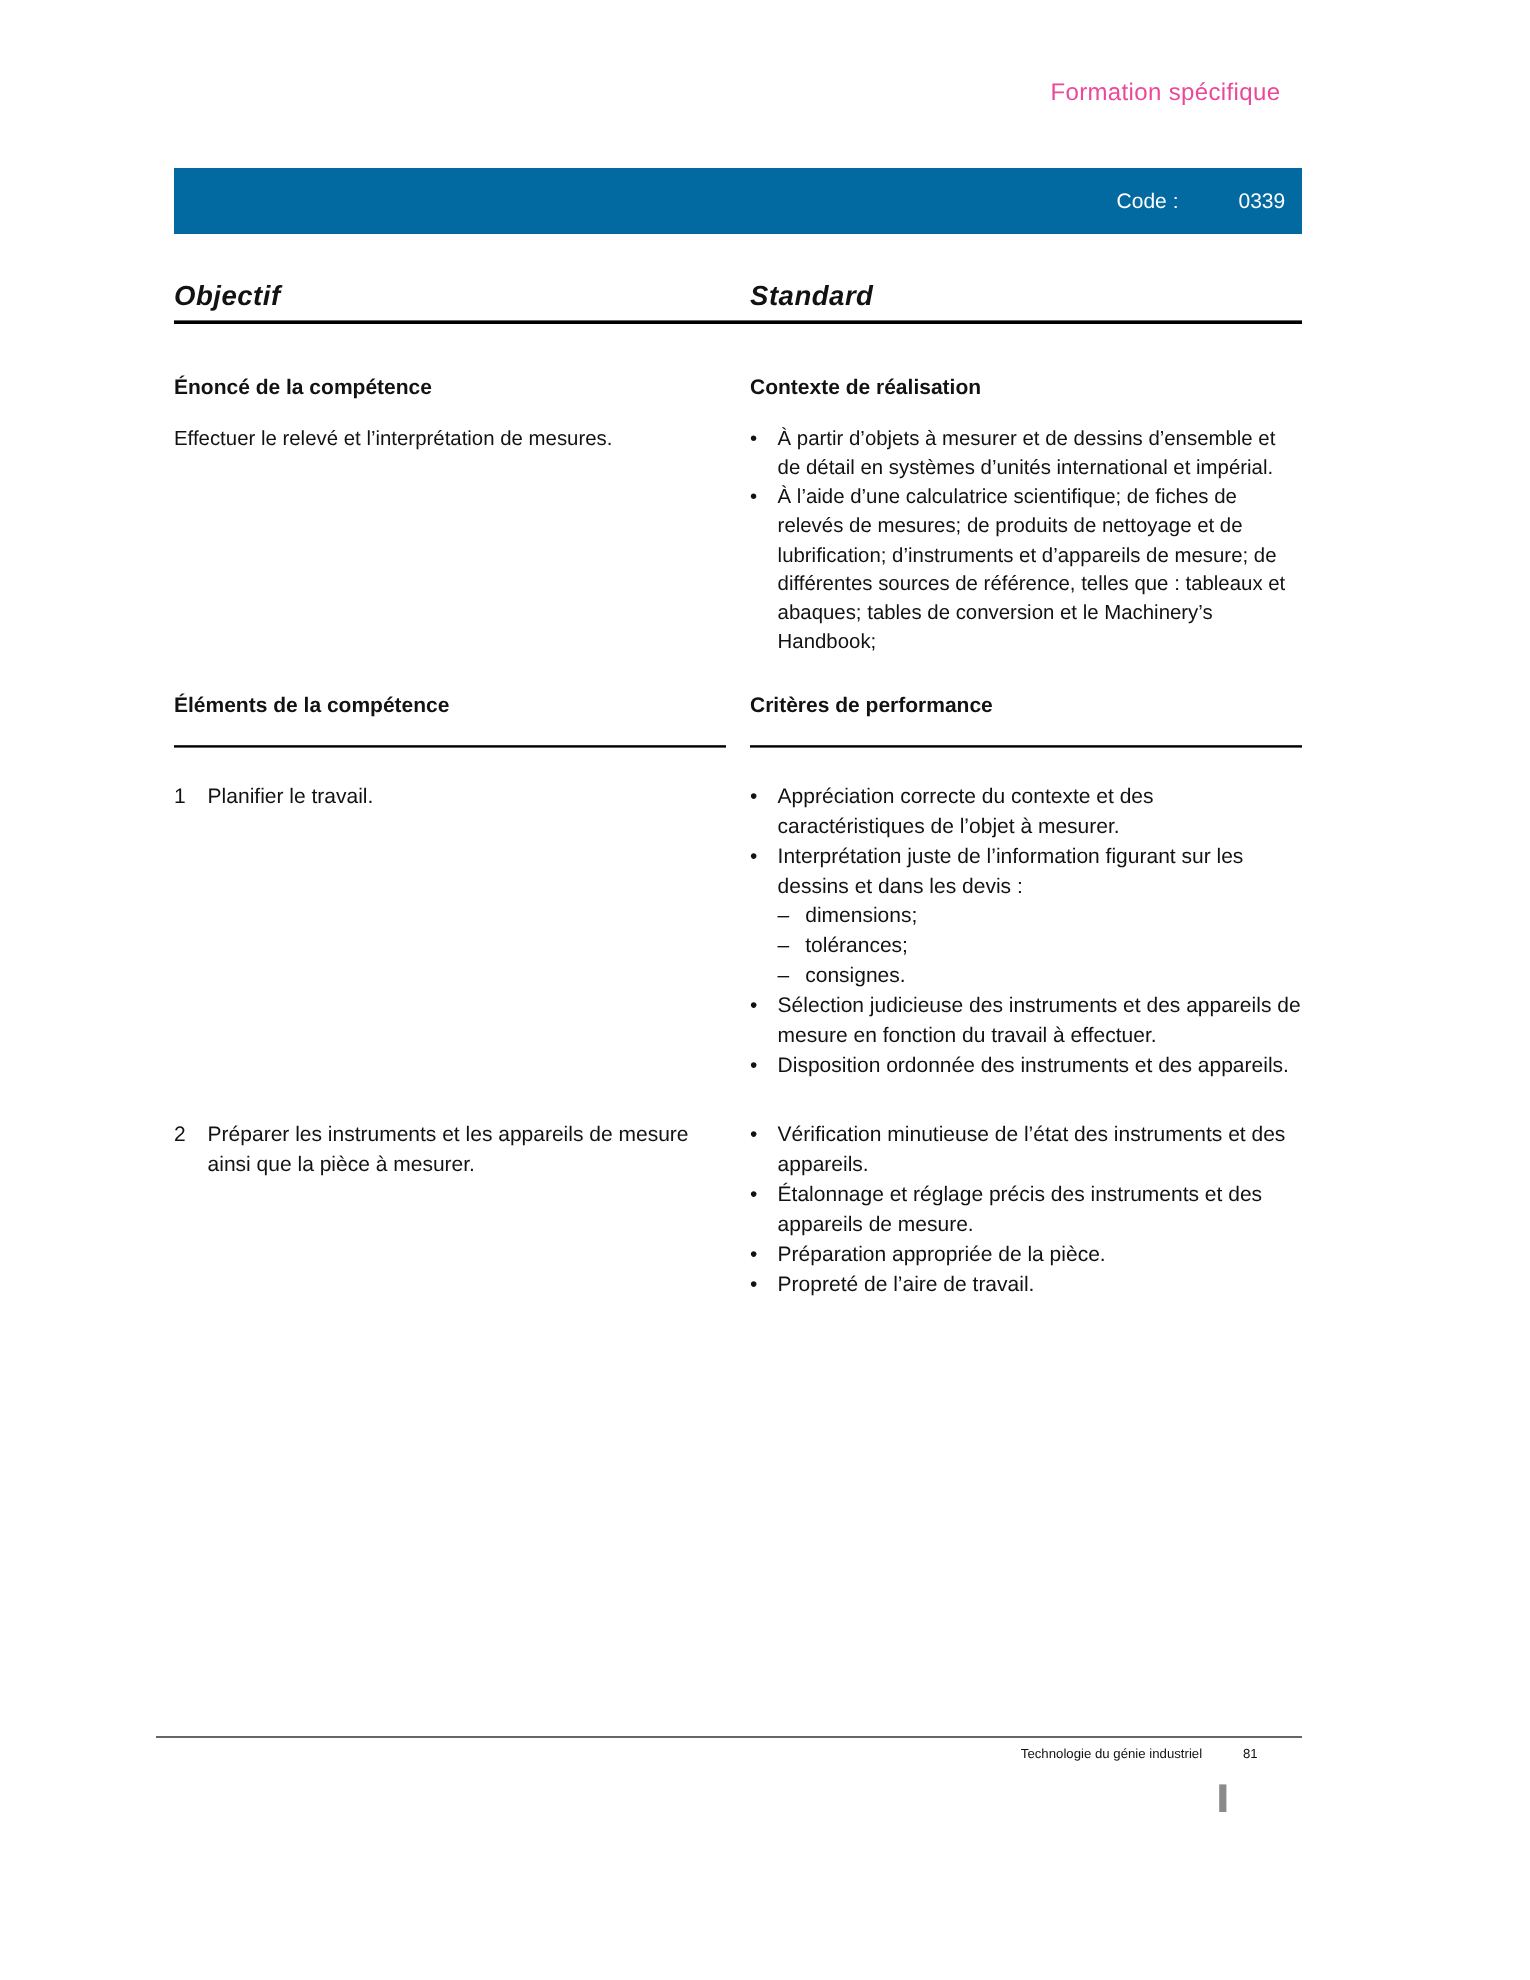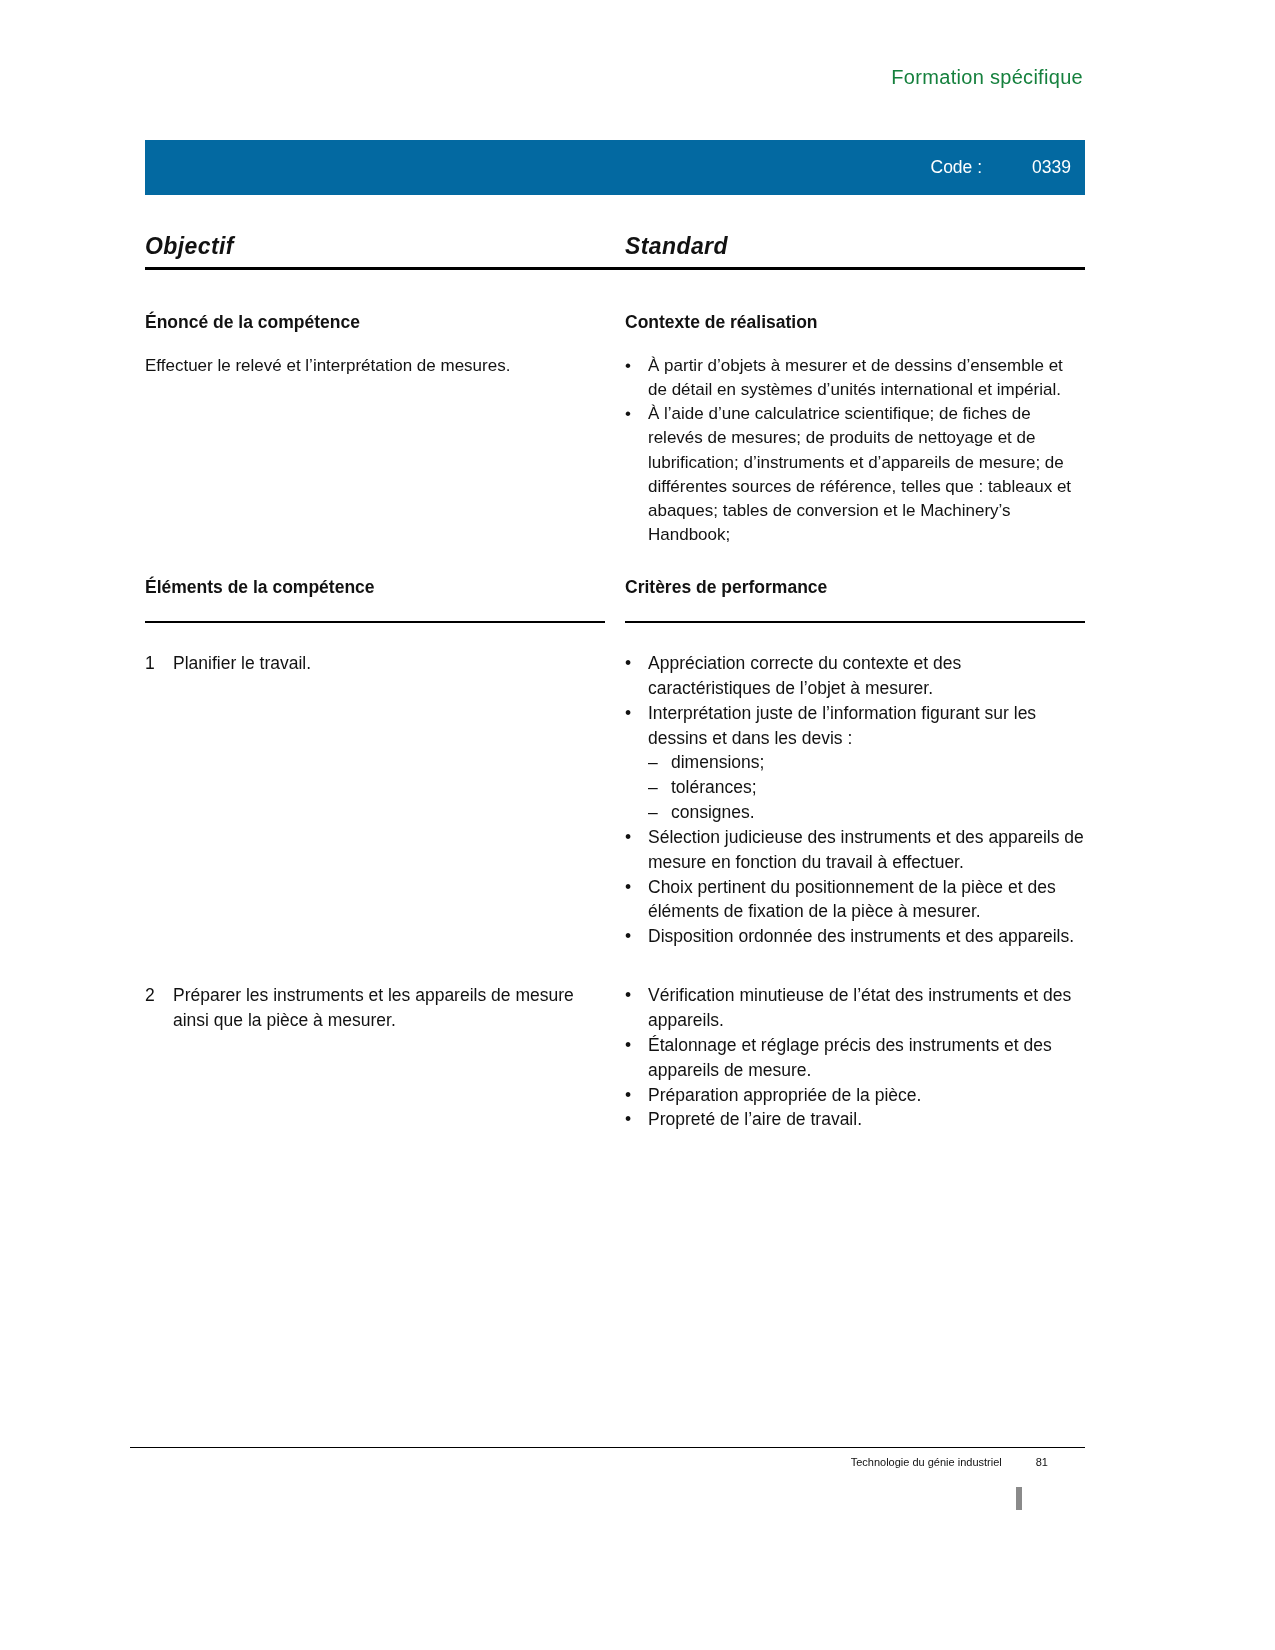--- a/index.html
+++ b/index.html
@@ -2,22 +2,22 @@
 <html><head>
 <meta charset="utf-8">
 <style>
   * { margin:0; padding:0; box-sizing:border-box; }
   html,body { background:#ffffff; }
   body {
     width:1275px; height:1650px; position:relative;
     font-family:"Liberation Sans", sans-serif; color:#121212;
   }
   .top-right-label {
-    position:absolute; top:66px; right:192px;
-    font-size:20px; color:#15803d; letter-spacing:0.3px;
+    position:absolute; top:66px; right:208px;
+    font-size:20px; color:#ec4899; letter-spacing:0.3px;
   }
   .code-banner {
     position:absolute; left:145px; top:140px; width:940px; height:55px;
     background:#0369a1; color:#fff; display:flex; align-items:center;
     justify-content:flex-end; font-size:17.5px;
   }
   .code-banner .code-label { margin-right:50px; }
   .code-banner .code-value { margin-right:14px; }
   .content { position:absolute; left:145px; top:233px; width:940px; }
   .band { display:flex; }
@@ -117,24 +117,20 @@
       <div class="sub">
         <span class="dash"></span>
         <span>consignes.</span>
       </div>
       <div class="bullet">
         <span class="marker"></span>
         <span class="btext">Sélection judicieuse des instruments et des appareils de mesure en fonction du travail à effectuer.</span>
       </div>
       <div class="bullet">
         <span class="marker"></span>
-        <span class="btext">Choix pertinent du positionnement de la pièce et des éléments de fixation de la pièce à mesurer.</span>
-      </div>
-      <div class="bullet">
-        <span class="marker"></span>
         <span class="btext">Disposition ordonnée des instruments et des appareils.</span>
       </div>
     </div>
   </div>
 
   <div class="band row-band second">
     <div class="col left">
       <div class="numitem">
         <span class="num">2</span>
         <span>Préparer les instruments et les appareils de mesure ainsi que la pièce à mesurer.</span>

